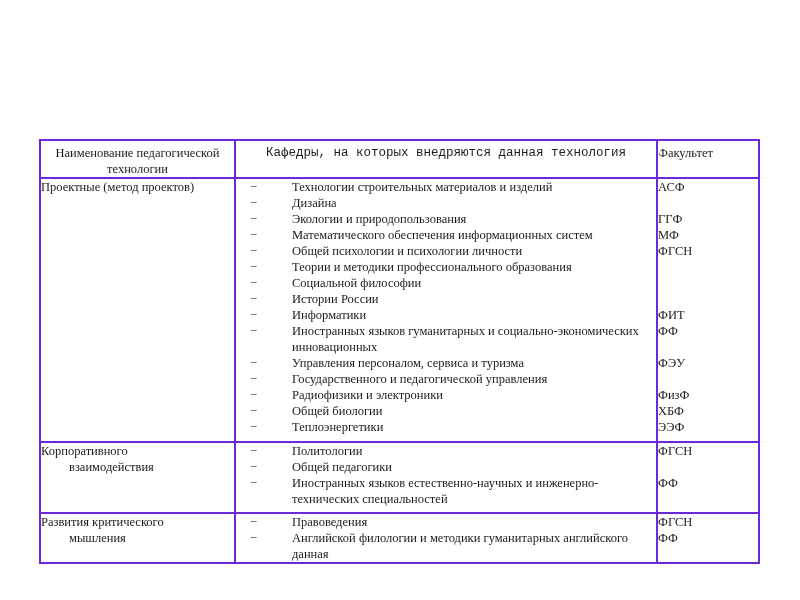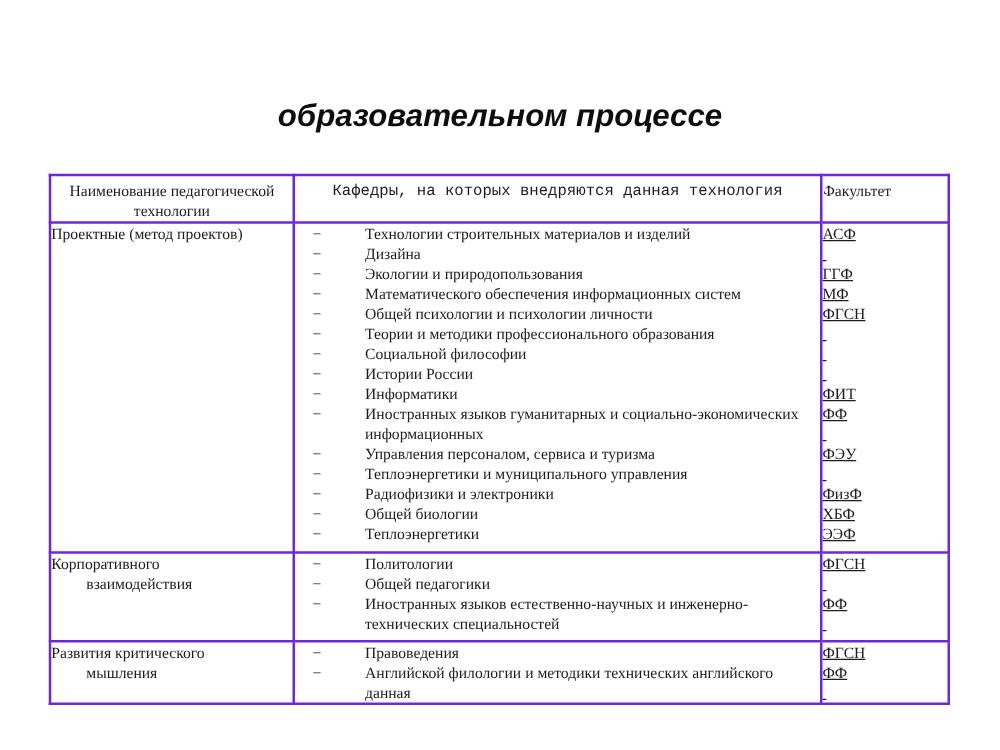--- a/index.html
+++ b/index.html
@@ -36,33 +36,32 @@
   tr.hrow td{height:36px;padding-top:4px;}
   td.h1{text-align:center;padding-left:8px;padding-right:8px;}
   td.h2{text-align:center;font-family:Liberation Mono, monospace;}
   td.h3{text-align:left;padding-left:8px;border-radius:17px;}
   
   tr.r0 td{height:264px;}
   tr.r1 td{height:71px;}
   tr.r2 td{height:49px;margin-top:36px;}
   td.c1{padding:5px 6px 0 9px;}
   td.c2{padding-top:5px;}
-  td.c3{padding:5px 0 0 8px;text-decoration:underline;}
+  td.c3{padding:5px 0 0 8px;}
   .nline{white-space:nowrap;font-family:Liberation Serif, serif;}
   .nline.ind{padding-left:28px;}
   .dline{position:relative;padding-left:56px;white-space:nowrap;height:16px;}
   .dash{position:absolute;left:14px;top:0;}
   .fline{white-space:nowrap;height:16px;}
 </style>
 </head>
 <body>
 
 <div class="title">
   <br>
-  <span>образовательном процессе</span>
 </div>
 
 <table class="ptable">
   <colgroup>
     <col style="width:195px">
     <col style="width:422px">
     <col style="width:102px">
   </colgroup>
   <tbody>
     <tr class="hrow">
@@ -78,23 +77,23 @@
           <div class="dline"><span class="dash">−</span><span>Технологии строительных материалов и изделий</span></div>
           <div class="dline"><span class="dash">−</span><span>Дизайна</span></div>
           <div class="dline"><span class="dash">−</span><span>Экологии и природопользования</span></div>
           <div class="dline"><span class="dash">−</span><span>Математического обеспечения информационных систем</span></div>
           <div class="dline"><span class="dash">−</span><span>Общей психологии и психологии личности</span></div>
           <div class="dline"><span class="dash">−</span><span>Теории и методики профессионального образования</span></div>
           <div class="dline"><span class="dash">−</span><span>Социальной философии</span></div>
           <div class="dline"><span class="dash">−</span><span>Истории России</span></div>
           <div class="dline"><span class="dash">−</span><span>Информатики</span></div>
           <div class="dline"><span class="dash">−</span><span>Иностранных языков гуманитарных и социально-экономических</span></div>
-          <div class="dline"><span>информационных</span></div>
+          <div class="dline"><span>инновационных</span></div>
           <div class="dline"><span class="dash">−</span><span>Управления персоналом, сервиса и туризма</span></div>
-          <div class="dline"><span class="dash">−</span><span>Теплоэнергетики и муниципального управления</span></div>
+          <div class="dline"><span class="dash">−</span><span>Государственного и педагогической управления</span></div>
           <div class="dline"><span class="dash">−</span><span>Радиофизики и электроники</span></div>
           <div class="dline"><span class="dash">−</span><span>Общей биологии</span></div>
           <div class="dline"><span class="dash">−</span><span>Теплоэнергетики</span></div>
         </td>
         <td class="c3">
           <div class="fline">АСФ</div>
           <div class="fline">&nbsp;</div>
           <div class="fline">ГГФ</div>
           <div class="fline">МФ</div>
           <div class="fline">ФГСН</div>
@@ -129,21 +128,21 @@
           <div class="fline">&nbsp;</div>
         </td>
       </tr>
       <tr class="r2">
         <td class="c1">
           <div class="nline">Развития критического</div>
           <div class="nline ind">мышления</div>
         </td>
         <td class="c2">
           <div class="dline"><span class="dash">−</span><span>Правоведения</span></div>
-          <div class="dline"><span class="dash">−</span><span>Английской филологии и методики технических английского</span></div>
+          <div class="dline"><span class="dash">−</span><span>Английской филологии и методики гуманитарных английского</span></div>
           <div class="dline"><span>данная</span></div>
         </td>
         <td class="c3">
           <div class="fline">ФГСН</div>
           <div class="fline">ФФ</div>
           <div class="fline">&nbsp;</div>
         </td>
       </tr>
     </tbody>
 </table>

